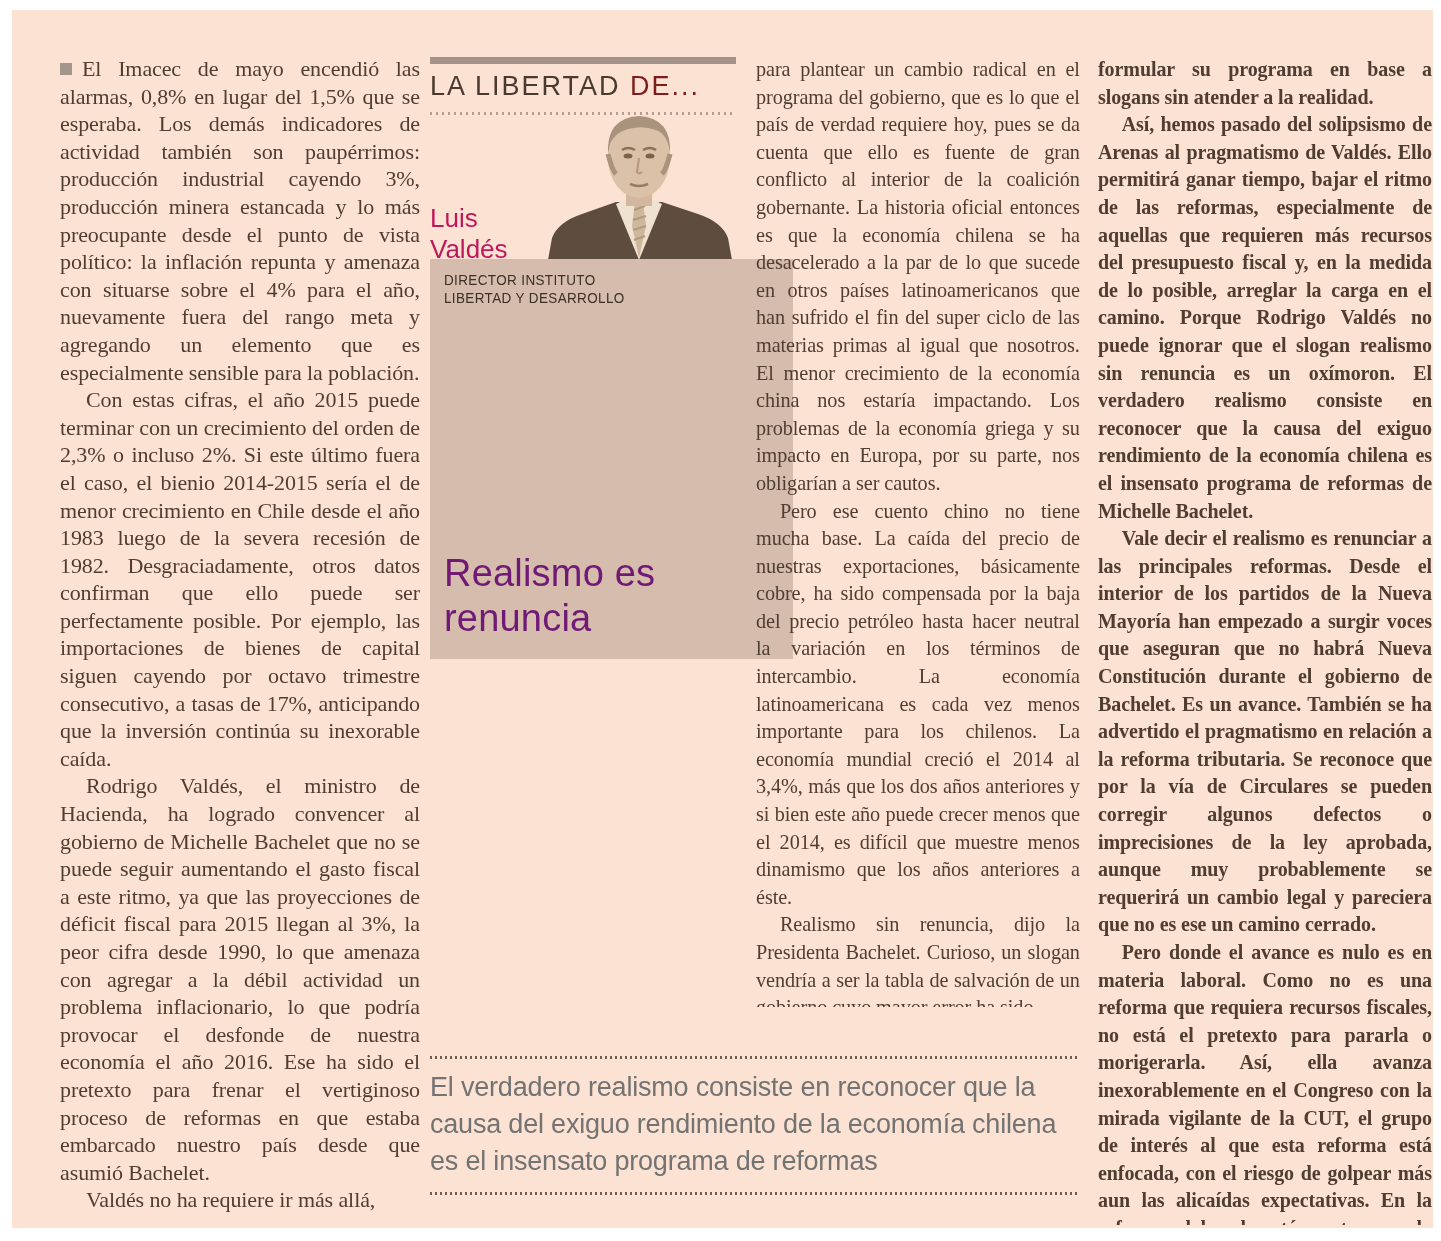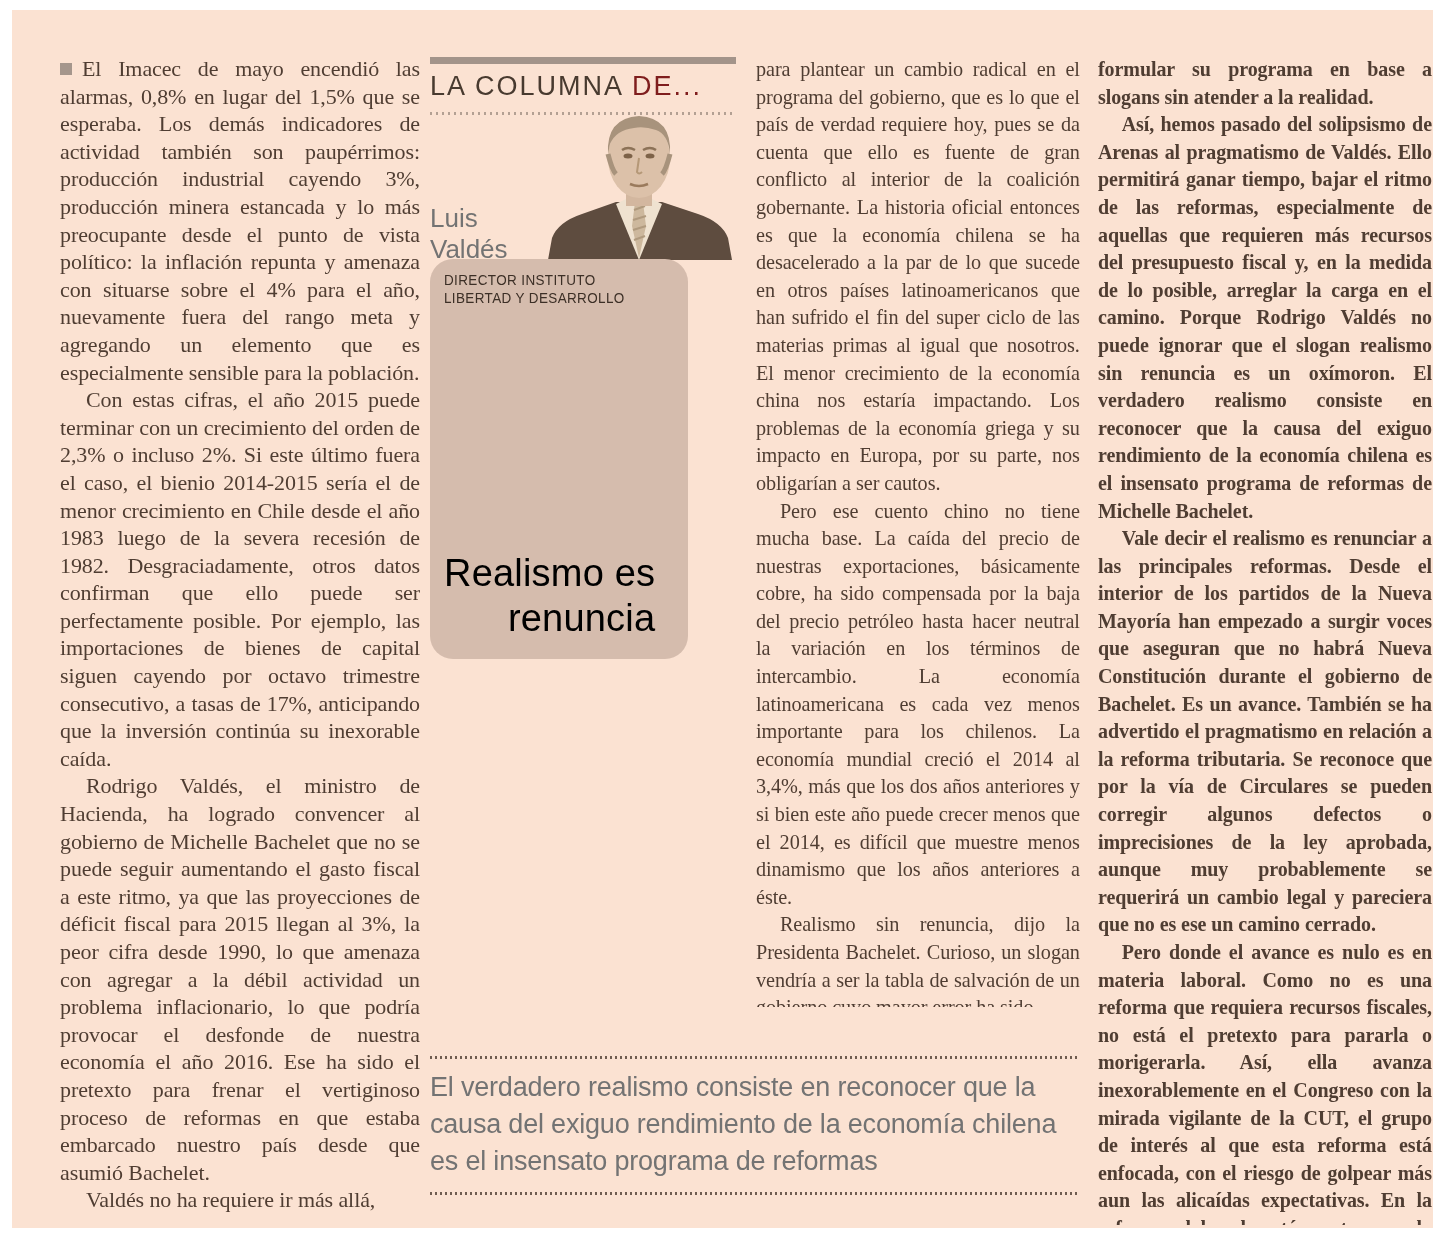--- a/index.html
+++ b/index.html
@@ -39,37 +39,36 @@
   .kicker .light { color:#7f1d1d; }
   .dotted { height:3px; background:repeating-linear-gradient(90deg,#9d8b7d 0 2px,transparent 2px 6px); }
   .dotted.header-rule { position:absolute; left:418px; top:102px; width:306px;
     background:repeating-linear-gradient(90deg,#b3a093 0 2px,transparent 2px 6px); }
   .photo {
     position:absolute; left:526px; top:100px; width:202px; height:150px;
   }
   .author-name {
     position:absolute; left:418px; top:193px;
     font-family:"Liberation Sans", sans-serif; font-size:26px; line-height:31px;
-    color:#737373;
+    color:#be185d;
   }
   .tan-box {
-    position:absolute; left:418px; top:249px; width:258px; height:400px;
+    position:absolute; left:418px; top:249px; width:363px; height:400px;
     background:#d5bcad;
-    border-radius:23px;
   }
   .author-title {
     position:absolute; left:14px; top:12px;
     font-family:"Liberation Sans", sans-serif; font-size:14.5px; line-height:18px;
     letter-spacing:0.4px; color:#3c2f26; transform:scaleX(0.93); transform-origin:0 0;
     white-space:nowrap;
   }
   .headline {
     position:absolute; left:14px; bottom:18px;
     font-family:"Liberation Sans", sans-serif; font-size:38px; line-height:45px;
-    color:#000000; letter-spacing:0.2px;text-align:right;
+    color:#701a75; letter-spacing:0.2px;
   }
 
   
   .pullquote { position:absolute; left:418px; top:1046px; width:648px; }
   .pullquote .dotted { background:repeating-linear-gradient(90deg,#6f5c50 0 2px,transparent 2px 5px); }
   .pq-text {
     margin:10px 0 12px 0;
     font-family:"Liberation Sans", sans-serif; font-size:27px; line-height:37px;
     color:#737373; letter-spacing:-0.2px;
   }
@@ -83,21 +82,21 @@
     <div class="col col1">
       <div class="col-inner">
         <p class="body-p"><span class="bullet"></span><span>El Imacec de mayo encendió las alarmas, 0,8% en lugar del 1,5% que se esperaba. Los demás indicadores de actividad también son paupérrimos: producción industrial cayendo 3%, producción minera estancada y lo más preocupante desde el punto de vista político: la inflación repunta y amenaza con situarse sobre el 4% para el año, nuevamente fuera del rango meta y agregando un elemento que es especialmente sensible para la población.</span></p>
         <p class="body-p indent">Con estas cifras, el año 2015 puede terminar con un crecimiento del orden de 2,3% o incluso 2%. Si este último fuera el caso, el bienio 2014-2015 sería el de menor crecimiento en Chile desde el año 1983 luego de la severa recesión de 1982. Desgraciadamente, otros datos confirman que ello puede ser perfectamente posible. Por ejemplo, las importaciones de bienes de capital siguen cayendo por octavo trimestre consecutivo, a tasas de 17%, anticipando que la inversión continúa su inexorable caída.</p>
         <p class="body-p indent">Rodrigo Valdés, el ministro de Hacienda, ha logrado convencer al gobierno de Michelle Bachelet que no se puede seguir aumentando el gasto fiscal a este ritmo, ya que las proyecciones de déficit fiscal para 2015 llegan al 3%, la peor cifra desde 1990, lo que amenaza con agregar a la débil actividad un problema inflacionario, lo que podría provocar el desfonde de nuestra economía el año 2016. Ese ha sido el pretexto para frenar el vertiginoso proceso de reformas en que estaba embarcado nuestro país desde que asumió Bachelet.</p>
         <p class="body-p indent">Valdés no ha requiere ir más allá,</p>
       </div>
     </div>
 
     <div class="top-bar"></div>
-    <div class="kicker"><span>LA COLUMNA</span><span class="light"> DE...</span></div>
+    <div class="kicker"><span>LA LIBERTAD</span><span class="light"> DE...</span></div>
     <div class="dotted header-rule"></div>
 
     <svg class="photo" viewBox="0 0 202 150">
 
       <path d="M10,150 L14,128 Q20,112 44,104 L78,92 L124,92 L160,104 Q184,112 190,128 L194,150 Z" fill="#5e4c3f"></path>
       <path d="M78,94 L101,150 L124,94 L112,88 L90,88 Z" fill="#efe2d0"></path>
       <path d="M97,92 L105,92 L108,116 L101,148 L94,116 Z" fill="#cdb89d"></path>
       <path d="M96,100 L107,96 M95,110 L108,106 M95,120 L108,116 M96,130 L107,126" stroke="#b09a7e" stroke-width="2" fill="none"></path>
       <rect x="88" y="72" width="26" height="24" fill="#d3b79f"></rect>
       <ellipse cx="101" cy="48" rx="31" ry="40" fill="#dcc1a9"></ellipse>

